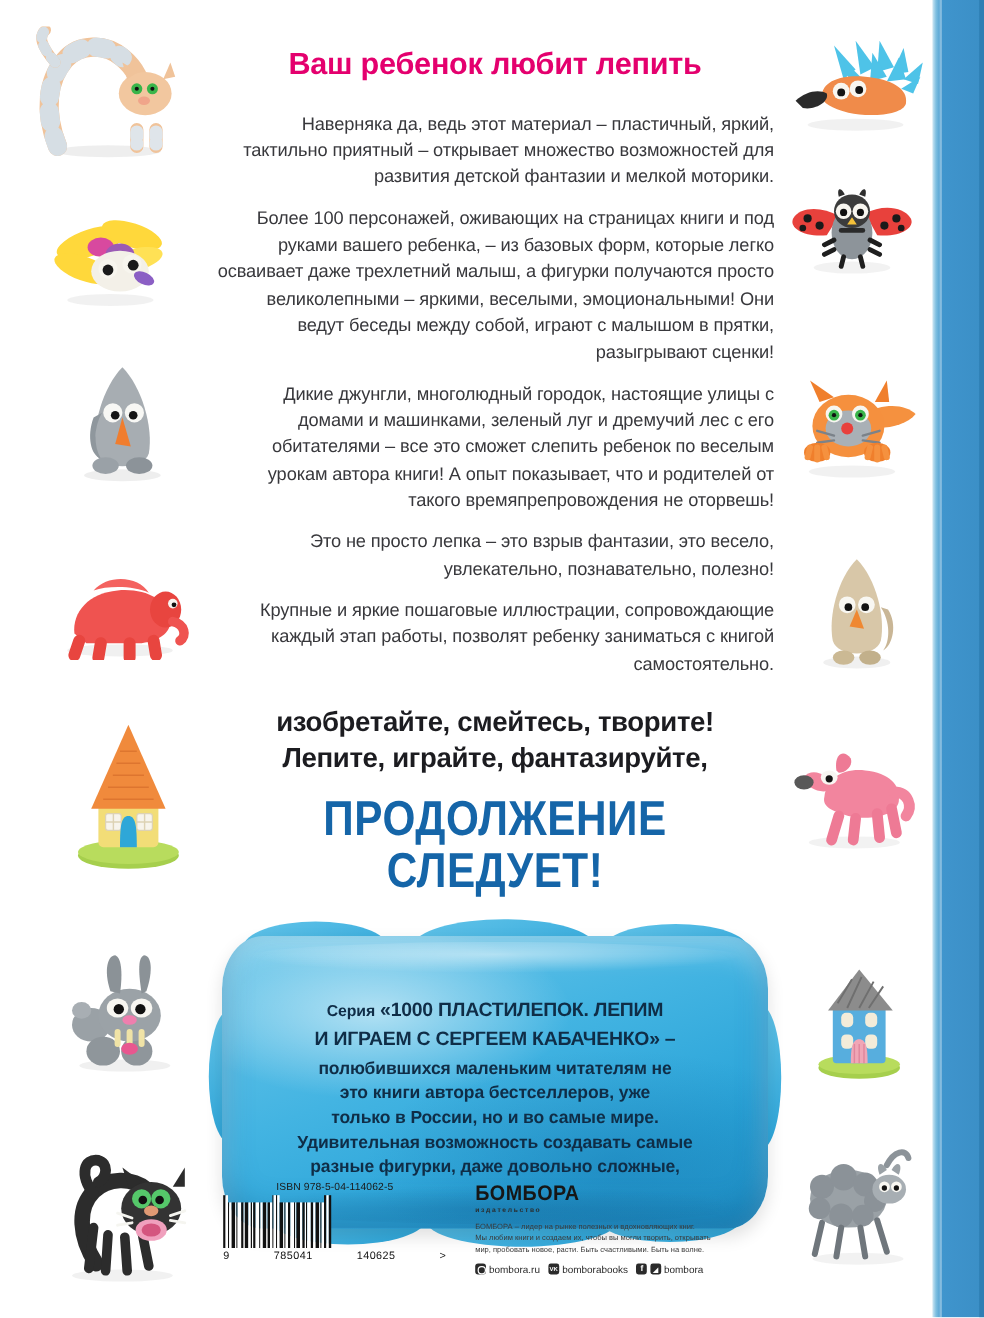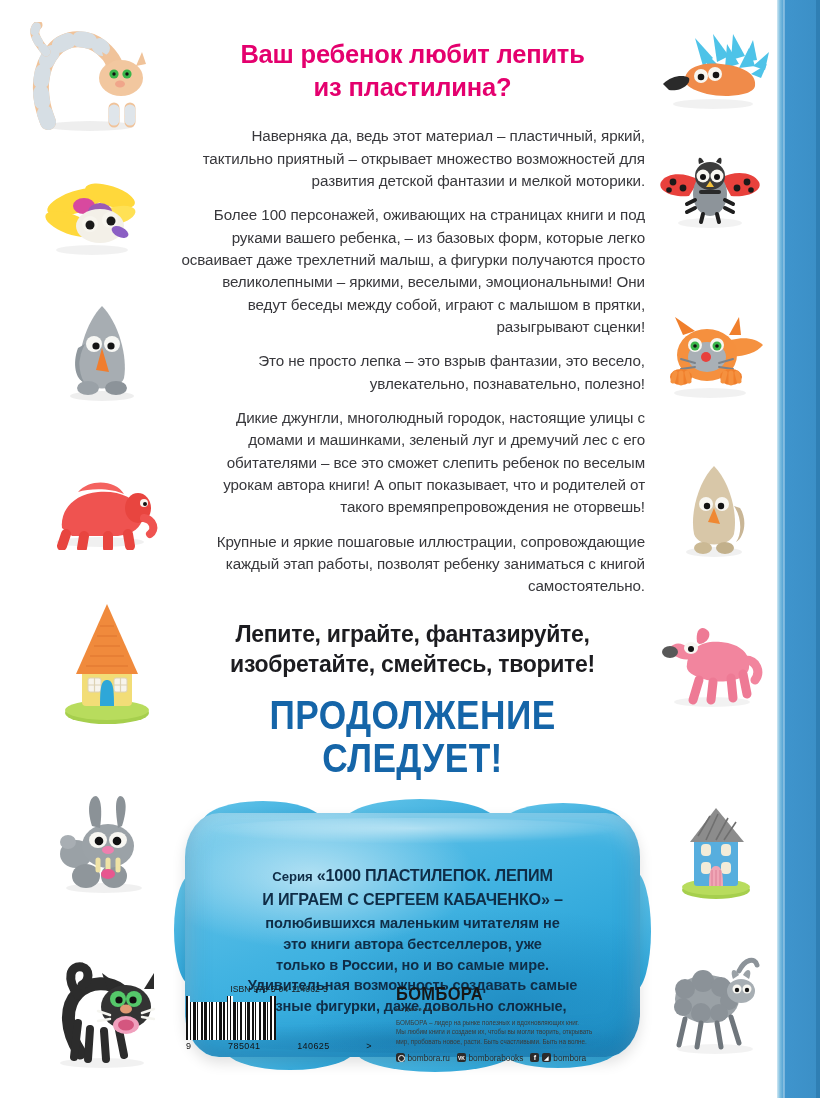--- a/index.html
+++ b/index.html
@@ -518,34 +518,33 @@
         <path d="M30 64 L24 90 M46 68 L42 92 M62 68 L66 92 M76 62 L84 88"></path>
       </g>
     </svg>
     <span class="lbl">Серая овечка</span>
   </div>
 
   <div class="content">
 
     <div class="headline">
       <div>Ваш ребенок любит лепить</div>
-      <div>из пластилина?</div>
     </div>
 
     <div class="body-block">
       <p class="para">Наверняка да, ведь этот материал – пластичный, яркий, тактильно приятный – открывает множество возможностей для развития детской фантазии и мелкой моторики.</p>
       <p class="para">Более 100 персонажей, оживающих на страницах книги и под руками вашего ребенка, – из базовых форм, которые легко осваивает даже трехлетний малыш, а фигурки получаются просто великолепными – яркими, веселыми, эмоциональными! Они ведут беседы между собой, играют с малышом в прятки, разыгрывают сценки!</p>
+      <p class="para">Дикие джунгли, многолюдный городок, настоящие улицы с домами и машинками, зеленый луг и дремучий лес с его обитателями – все это сможет слепить ребенок по веселым урокам автора книги! А опыт показывает, что и родителей от такого времяпрепровождения не оторвешь!</p>
       <p class="para">Это не просто лепка – это взрыв фантазии, это весело, увлекательно, познавательно, полезно!</p>
-      <p class="para">Дикие джунгли, многолюдный городок, настоящие улицы с домами и машинками, зеленый луг и дремучий лес с его обитателями – все это сможет слепить ребенок по веселым урокам автора книги! А опыт показывает, что и родителей от такого времяпрепровождения не оторвешь!</p>
       <p class="para">Крупные и яркие пошаговые иллюстрации, сопровождающие каждый этап работы, позволят ребенку заниматься с книгой самостоятельно.</p>
     </div>
 
     <div class="cta">
+      <div>изобретайте, смейтесь, творите!</div>
       <div>Лепите, играйте, фантазируйте,</div>
-      <div>изобретайте, смейтесь, творите!</div>
     </div>
 
     <div class="tobecontinued">ПРОДОЛЖЕНИЕ СЛЕДУЕТ!</div>
 
     <div class="blob-wrap">
       <div class="blob-lump bl1"></div>
       <div class="blob-lump bl2"></div>
       <div class="blob-lump bl3"></div>
       <div class="blob-lump bl4"></div>
       <div class="blob-lump bl5"></div>

